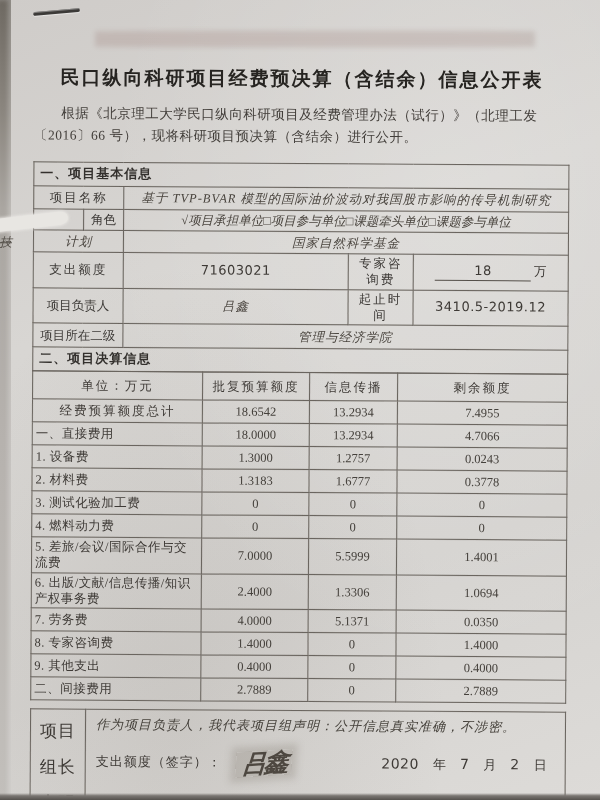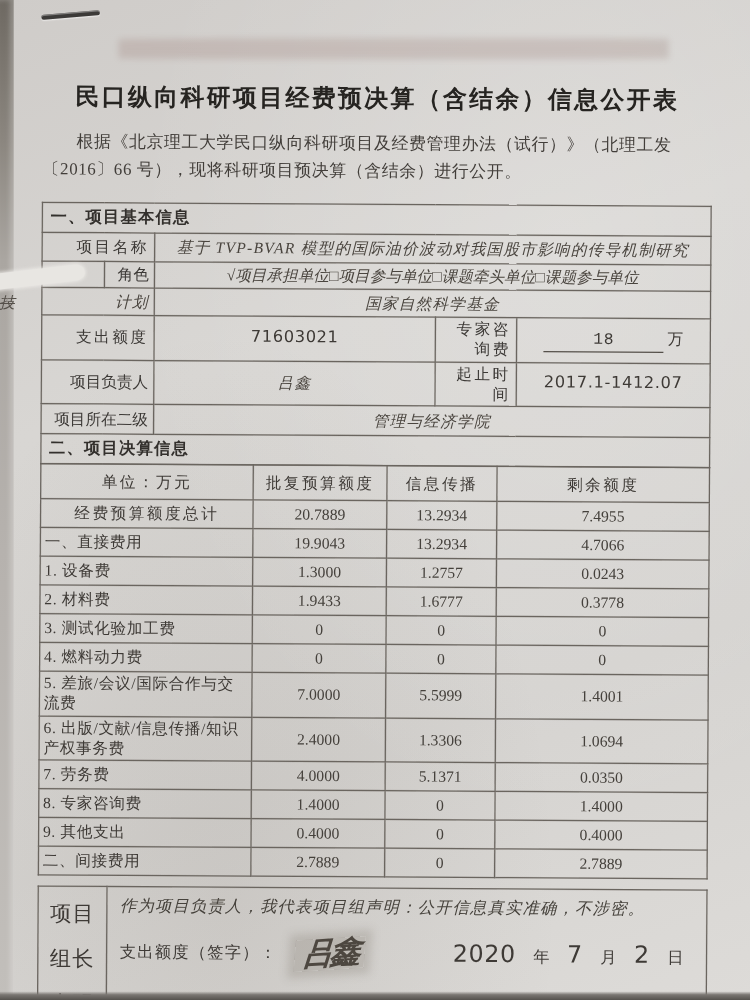--- a/index.html
+++ b/index.html
@@ -33,27 +33,27 @@
   .intro{width:535px;margin:12px auto 0;font-size:13.5px;line-height:1.6;
     text-indent:2em;color:#423e3a;letter-spacing:.5px;}
 
   table{border-collapse:collapse;table-layout:fixed;width:535px;margin:0 auto;}
   td,th{border:1px solid #6a655f;font-size:12.5px;font-weight:normal;
     color:#3e3a36;padding:1px 4px;line-height:1.3;overflow:visible;}
   .t1{margin-top:16px;}
   .t1 td,.t1 th,.t2 td,.t2 th,.t3 td{box-shadow:inset 0 0 0 .2px rgba(106,101,95,.35);}
   .sec-head{font-family:"Liberation Sans","DejaVu Sans",sans-serif;font-weight:bold;
     text-align:left;font-size:13px;color:#33302d;padding-left:6px;height:21px;letter-spacing:1px;}
-  .lab{text-align:right;letter-spacing:2px;color:#3c3936;}
+  .lab{text-align:center;letter-spacing:2px;color:#3c3936;}
   .val{text-align:center;}
   .kai{font-style:italic;color:#4a453f;letter-spacing:1px;}
   .num{font-family:"DejaVu Sans","Liberation Sans",sans-serif;font-size:13px;letter-spacing:.5px;}
   .h-name{height:23px}.h-role{height:21px}.h-prog{height:22px}
   .h-num{height:27px}.h-lead{height:26px}.h-sch{height:24px}
-  .funds-line{display:inline-block;min-width:96px;border-bottom:1px solid #55504a;font-family:Liberation Mono, monospace;}
+  .funds-line{display:inline-block;min-width:96px;border-bottom:1px solid #55504a;}
   .prog-cell{position:relative;}
   .whiteout{position:absolute;left:-78px;top:-13px;width:112px;height:13px;background:#e8e6e2;
     border-radius:8px/6px;transform:rotate(-7deg);box-shadow:0 0 3px 1px rgba(235,233,229,.9);}
   .struck{text-decoration:line-through;color:#55504a;}
   .prog-left{position:absolute;left:-72px;top:4px;white-space:nowrap;font-style:italic;}
 
   .t2{margin-top:-1px;}
   .t2 th{height:25px;text-align:center;letter-spacing:2px;}
   .t2 td{height:20px;}
   .t2 .rl{text-align:left;padding-left:3px;letter-spacing:.5px;}
@@ -65,21 +65,21 @@
   .t3 .body-cell{vertical-align:top;padding:7px 10px 8px;}
   .statement{font-style:italic;font-size:13px;letter-spacing:1px;color:#46423c;margin:0;}
   .sign-row{display:flex;align-items:center;margin-top:16px;}
   .sign-label{font-size:13px;letter-spacing:1px;white-space:nowrap;}
   .sig{display:inline-block;margin-left:14px;font-size:25px;font-weight:bold;font-style:italic;
     letter-spacing:-3px;color:#4d4740;transform:rotate(-4deg) skewX(-8deg);
     background:rgba(136,128,119,.30);box-shadow:0 0 7px 5px rgba(136,128,119,.30);
     padding:0 6px;line-height:1;}
   .date{margin-left:auto;display:flex;align-items:baseline;gap:14px;font-size:13px;
     padding-right:8px;white-space:nowrap;}
-  .date .num{font-size:19px;}
+  .date .num{font-size:14px;}
 </style>
 </head>
 <body>
 
 <div class="photo">
   <div class="edge-left"></div>
   <div class="bleed"></div>
   <div class="staple"></div>
 
   <div class="sheet">
@@ -121,21 +121,21 @@
         <td class="lab">专家咨询费</td>
         <td class="val">
           <span class="funds-line num">18</span>
           <span>万</span>
         </td>
       </tr>
       <tr class="h-lead">
         <td colspan="2" class="lab" style="letter-spacing:0">项目负责人</td>
         <td class="val kai">吕鑫</td>
         <td class="lab">起止时间</td>
-        <td class="val num">2017.1-1412.07</td>
+        <td class="val num">3410.5-2019.12</td>
       </tr>
       <tr class="h-sch">
         <td colspan="2" class="lab" style="letter-spacing:0">项目所在二级</td>
         <td colspan="3" class="val kai">管理与经济学院</td>
       </tr>
       <tr>
         <th colspan="5" class="sec-head">二、项目决算信息</th>
       </tr>
     </tbody>
       </table>
@@ -149,39 +149,39 @@
         </colgroup>
       <tbody>
           <tr>
         <th>单位：万元</th>
         <th>批复预算额度</th>
         <th>信息传播</th>
         <th>剩余额度</th>
       </tr>
       <tr>
         <td class="rc">经费预算额度总计</td>
-        <td class="v">20.7889</td>
+        <td class="v">18.6542</td>
         <td class="v">13.2934</td>
         <td class="v">7.4955</td>
       </tr>
       <tr>
         <td class="rl">一、直接费用</td>
-        <td class="v">19.9043</td>
+        <td class="v">18.0000</td>
         <td class="v">13.2934</td>
         <td class="v">4.7066</td>
       </tr>
       <tr>
         <td class="rl">1. 设备费</td>
         <td class="v">1.3000</td>
         <td class="v">1.2757</td>
         <td class="v">0.0243</td>
       </tr>
       <tr>
         <td class="rl">2. 材料费</td>
-        <td class="v">1.9433</td>
+        <td class="v">1.3183</td>
         <td class="v">1.6777</td>
         <td class="v">0.3778</td>
       </tr>
       <tr>
         <td class="rl">3. 测试化验加工费</td>
         <td class="v">0</td>
         <td class="v">0</td>
         <td class="v">0</td>
       </tr>
       <tr>

